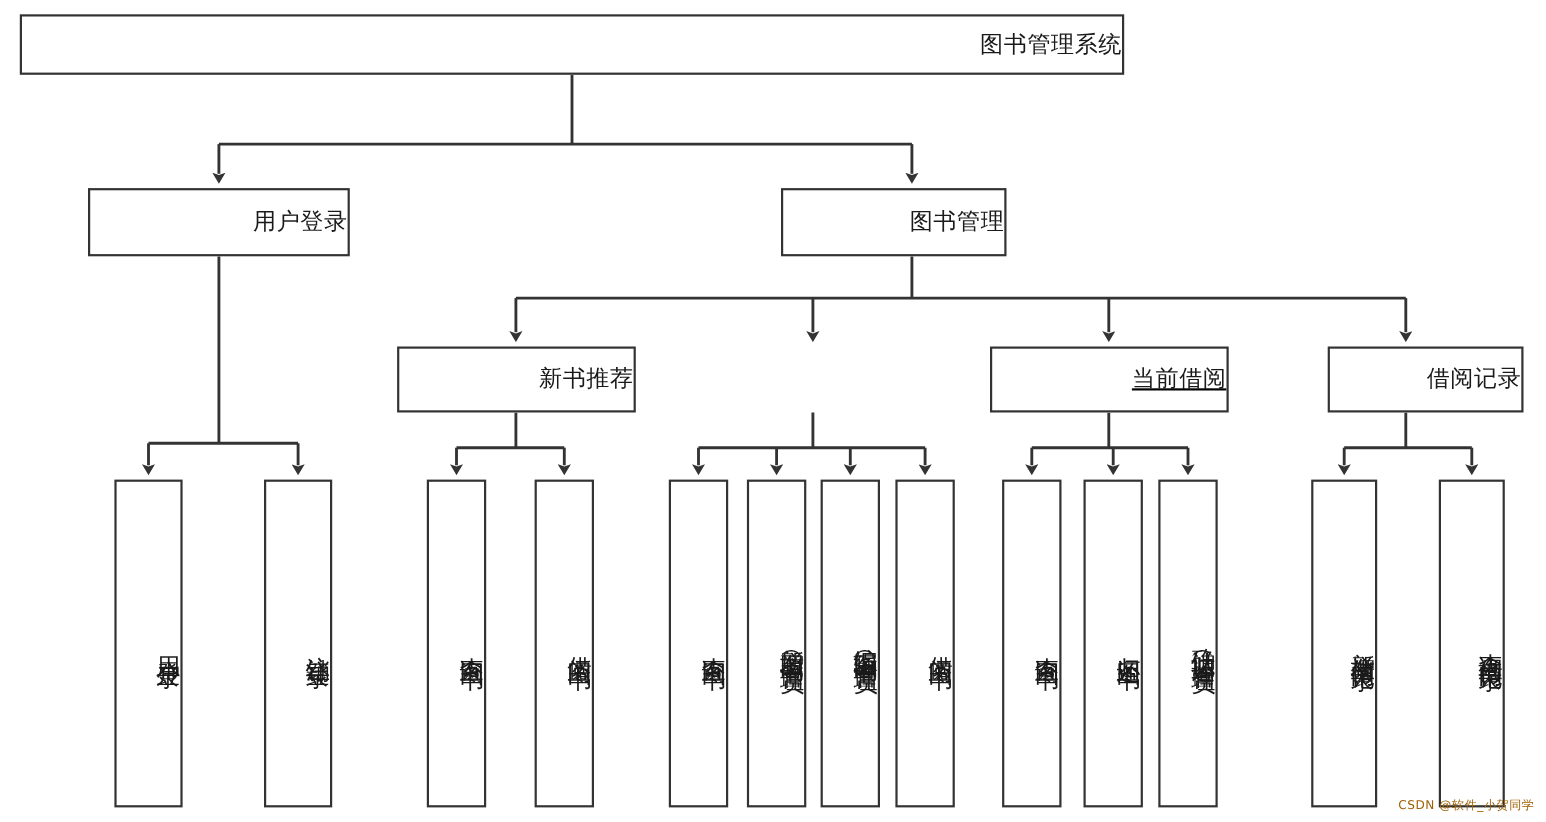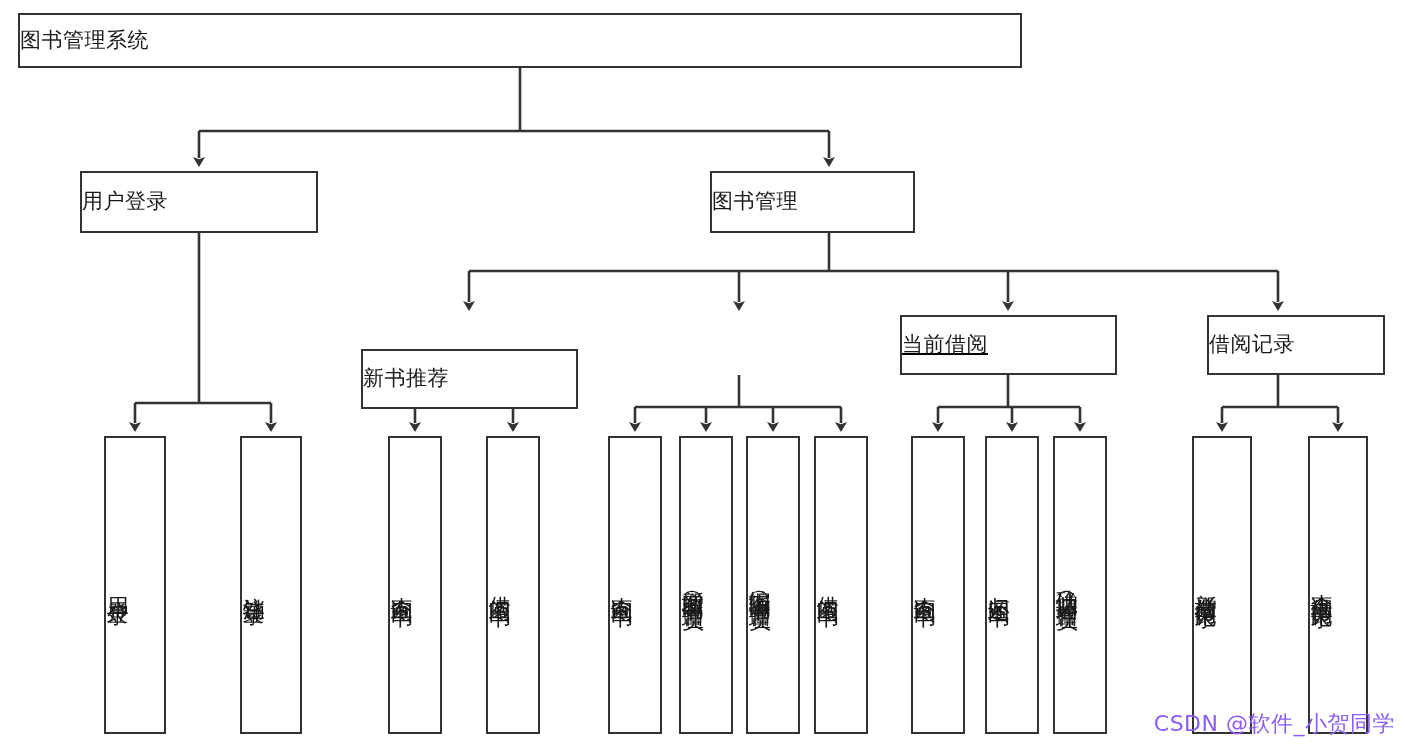--- a/index.html
+++ b/index.html
@@ -26,21 +26,21 @@
     width: 1405px;
     height: 747px;
   }
   .node-box {
     position: absolute;
     box-sizing: border-box;
     background: #ffffff;
     border: 2px solid #333333;
     display: flex;
     align-items: center;
-    justify-content: flex-start;
+    justify-content: flex-end;
     overflow: hidden;
   }
   .node-label {
     color: #1a1a1a;
     line-height: 1.12;
     text-align: center;
     white-space: nowrap;
   }
   .node-box.horizontal .node-label {
     font-size: 21px;
@@ -57,22 +57,22 @@
     text-orientation: upright;
     font-size: 22px;
     line-height: 1.08;
     letter-spacing: 3px;
     white-space: nowrap;
   }
   .watermark {
     position: absolute;
     right: 10px;
     bottom: 8px;
-    font-size: 22px;
-    color: #8b5cf6;
+    font-size: 11px;
+    color: #a16207;
     letter-spacing: 0.5px;
     white-space: nowrap;
     pointer-events: none;
   }
 </style>
 </head>
 <body>
 
 <div id="diagram-root">
 
@@ -123,21 +123,21 @@
     <span class="node-label">图书管理系统</span>
   </div>
 
   <div class="node-box horizontal" style="left: 80px; top: 171px; width: 238px; height: 62px;">
     <span class="node-label">用户登录</span>
   </div>
   <div class="node-box horizontal" style="left: 710px; top: 171px; width: 205px; height: 62px;">
     <span class="node-label">图书管理</span>
   </div>
 
-  <div class="node-box horizontal" style="left: 361px; top: 315px; width: 217px; height: 60px; margin-top: 34px;">
+  <div class="node-box horizontal" style="left: 361px; top: 315px; width: 217px; height: 60px;">
     <span class="node-label">新书推荐</span>
   </div>
   <div class="node-box horizontal" style="left: 900px; top: 315px; width: 217px; height: 60px; text-decoration: underline;">
     <span class="node-label">当前借阅</span>
   </div>
   <div class="node-box horizontal" style="left: 1207px; top: 315px; width: 178px; height: 60px;">
     <span class="node-label">借阅记录</span>
   </div>
 
   <div class="node-box vertical" style="left: 104px; top: 436px; width: 62px; height: 298px;">

